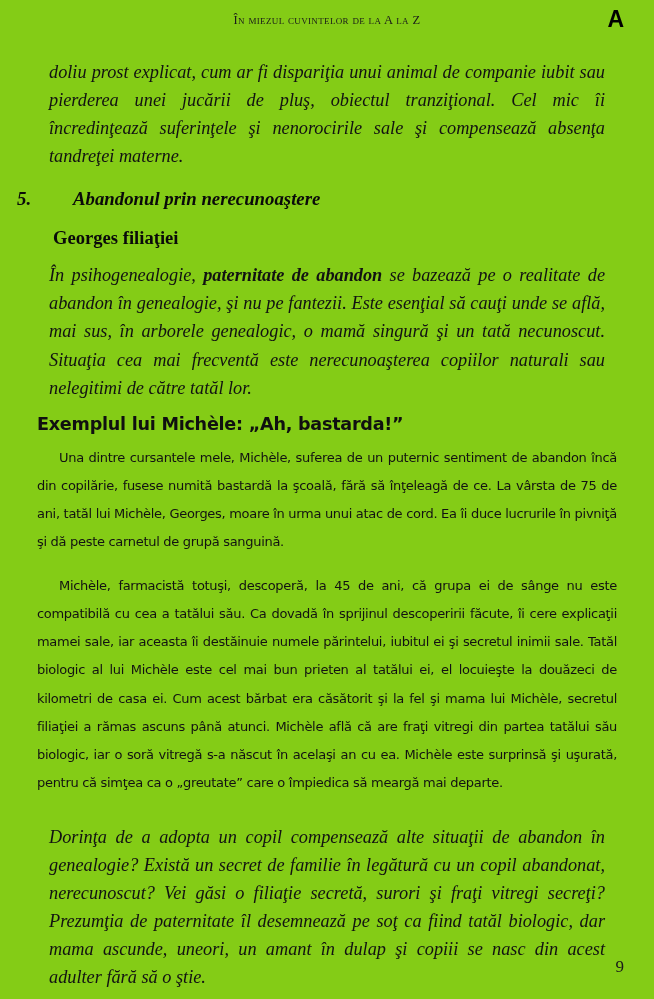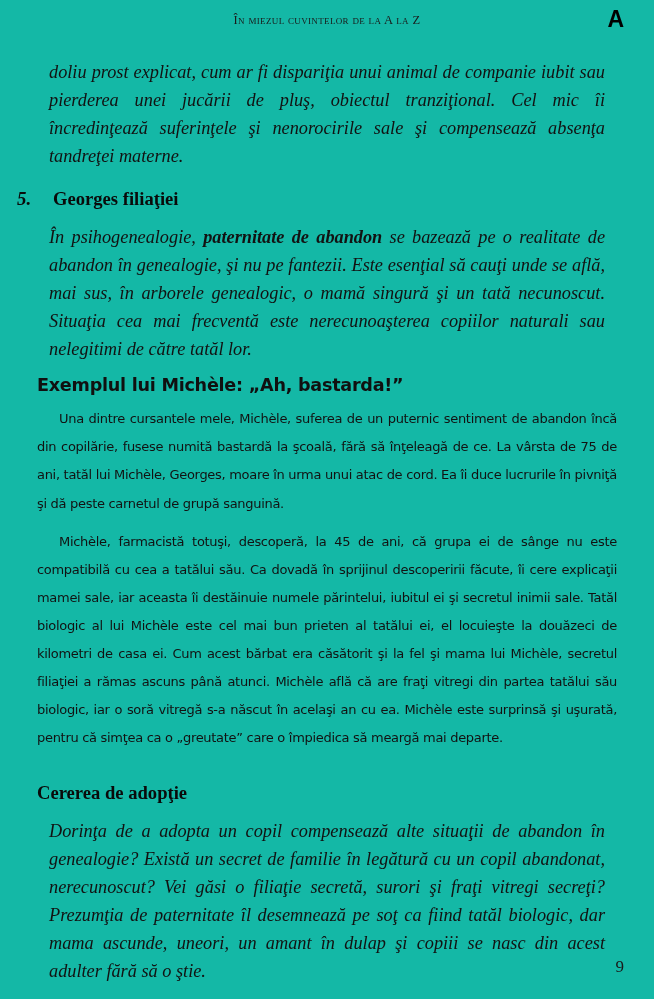--- a/index.html
+++ b/index.html
@@ -5,21 +5,21 @@
   html, body {
     margin: 0;
     padding: 0;
     background: #ffffff;
   }
 
   .page {
     position: relative;
     width: 654px;
     height: 999px;
-    background: #14b8a6;
+    background: #84cc16;
     overflow: hidden;
     font-family: "Liberation Serif", "DejaVu Serif", serif;
     color: #111111;
     -webkit-font-smoothing: antialiased;
   }
 
   
   .running-head {
     position: absolute;
     top: 13px;
@@ -131,21 +131,21 @@
     font-family: "DejaVu Sans", "Liberation Sans", sans-serif;
     font-size: 13px;
     line-height: 28.1px;
     letter-spacing: -0.3px;
     text-align: justify;
     text-justify: inter-word;
     color: #121212;
     text-indent: 22px;
   }
 
-  p.calli + p.calli { margin-top: 10px; }
+  p.calli + p.calli { margin-top: 16px; }
   .gap-md  { height: 14px; }
 
   
   .folio {
     position: absolute;
     right: 30px;
     bottom: 22px;
     font-size: 17px;
     color: #1a1a1a;
     font-family: "Liberation Serif", "DejaVu Serif", serif;
@@ -160,35 +160,35 @@
     <div class="running-head-title">În miezul cuvintelor de la A la Z</div>
     <div class="running-head-letter">A</div>
   </div>
 
   <div class="column">
 
     <p class="body para-open">doliu prost explicat, cum ar fi dispariţia unui animal de companie iubit sau pierderea unei jucării de pluş, obiectul tranziţional. Cel mic îi încredinţează suferinţele şi nenorocirile sale şi compensează absenţa tandreţei materne.</p>
 
     <div class="numbered-heading">
       <span class="num">5.</span>
+      <span>Abandonul prin nerecunoaştere</span>
     </div>
 
     <div class="sub-heading">Georges filiaţiei</div>
 
     <p class="body"><span>În psihogenealogie, </span><b>paternitate de abandon</b><span> se bazează pe o realitate de abandon în genealogie, şi nu pe fantezii. Este esenţial să cauţi unde se află, mai sus, în arborele genealogic, o mamă singură şi un tată necunoscut. Situaţia cea mai frecventă este nerecunoaşterea copiilor naturali sau nelegitimi de către tatăl lor.</span></p>
 
     <div class="example-heading">Exemplul lui Michèle: „Ah, bastarda!”</div>
 
     <p class="calli">Una dintre cursantele mele, Michèle, suferea de un puternic sentiment de abandon încă din copilărie, fusese numită bastardă la şcoală, fără să înţeleagă de ce. La vârsta de 75 de ani, tatăl lui Michèle, Georges, moare în urma unui atac de cord. Ea îi duce lucrurile în pivniţă şi dă peste carnetul de grupă sanguină.</p>
 
     <p class="calli">Michèle, farmacistă totuşi, descoperă, la 45 de ani, că grupa ei de sânge nu este compatibilă cu cea a tatălui său. Ca dovadă în sprijinul descoperirii făcute, îi cere explicaţii mamei sale, iar aceasta îi destăinuie numele părintelui, iubitul ei şi secretul inimii sale. Tatăl biologic al lui Michèle este cel mai bun prieten al tatălui ei, el locuieşte la douăzeci de kilometri de casa ei. Cum acest bărbat era căsătorit şi la fel şi mama lui Michèle, secretul filiaţiei a rămas ascuns până atunci. Michèle află că are fraţi vitregi din partea tatălui său biologic, iar o soră vitregă s-a născut în acelaşi an cu ea. Michèle este surprinsă şi uşurată, pentru că simţea ca o „greutate” care o împiedica să meargă mai departe.</p>
 
     <div class="gap-md"></div>
 
-    <div class="sub-heading flush">Cererea de adopţie</div>
 
     <p class="body">Dorinţa de a adopta un copil compensează alte situaţii de abandon în genealogie? Există un secret de familie în legătură cu un copil abandonat, nerecunoscut? Vei găsi o filiaţie secretă, surori şi fraţi vitregi secreţi? Prezumţia de paternitate îl desemnează pe soţ ca fiind tatăl biologic, dar mama ascunde, uneori, un amant în dulap şi copiii se nasc din acest adulter fără să o ştie.</p>
 
   </div>
 
   <div class="folio">9</div>
 
 </div>
 
 </body></html>

